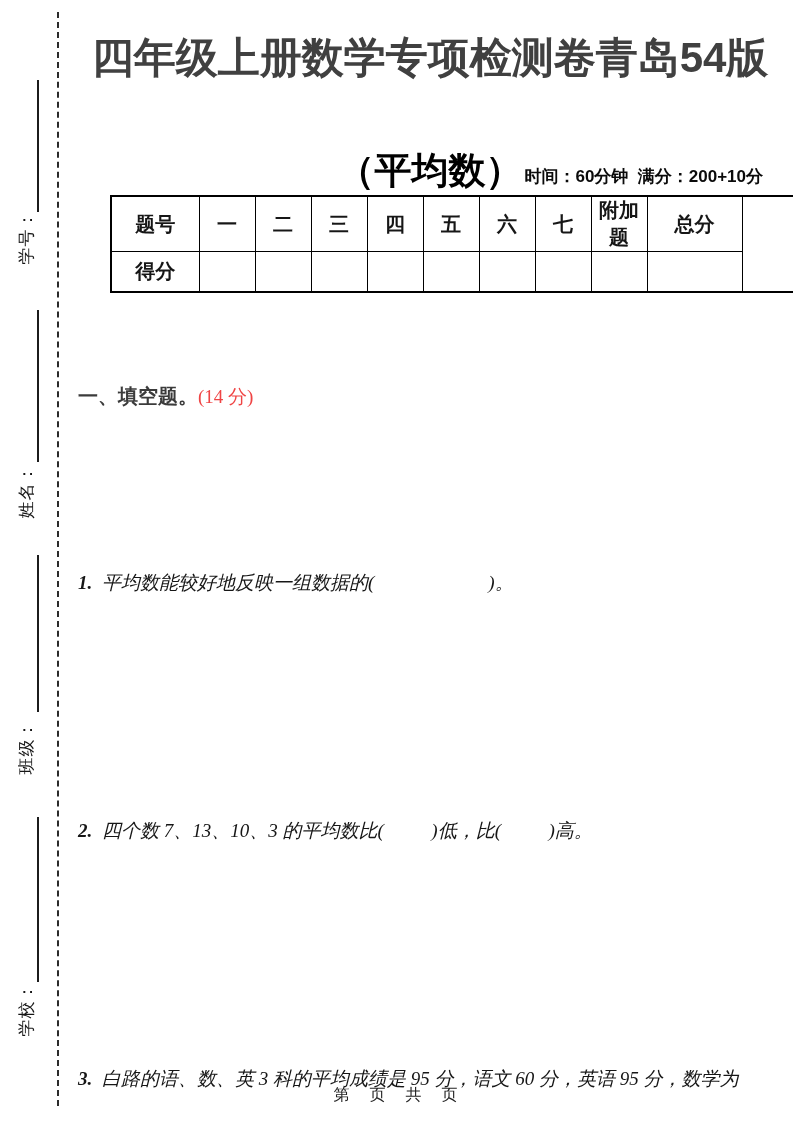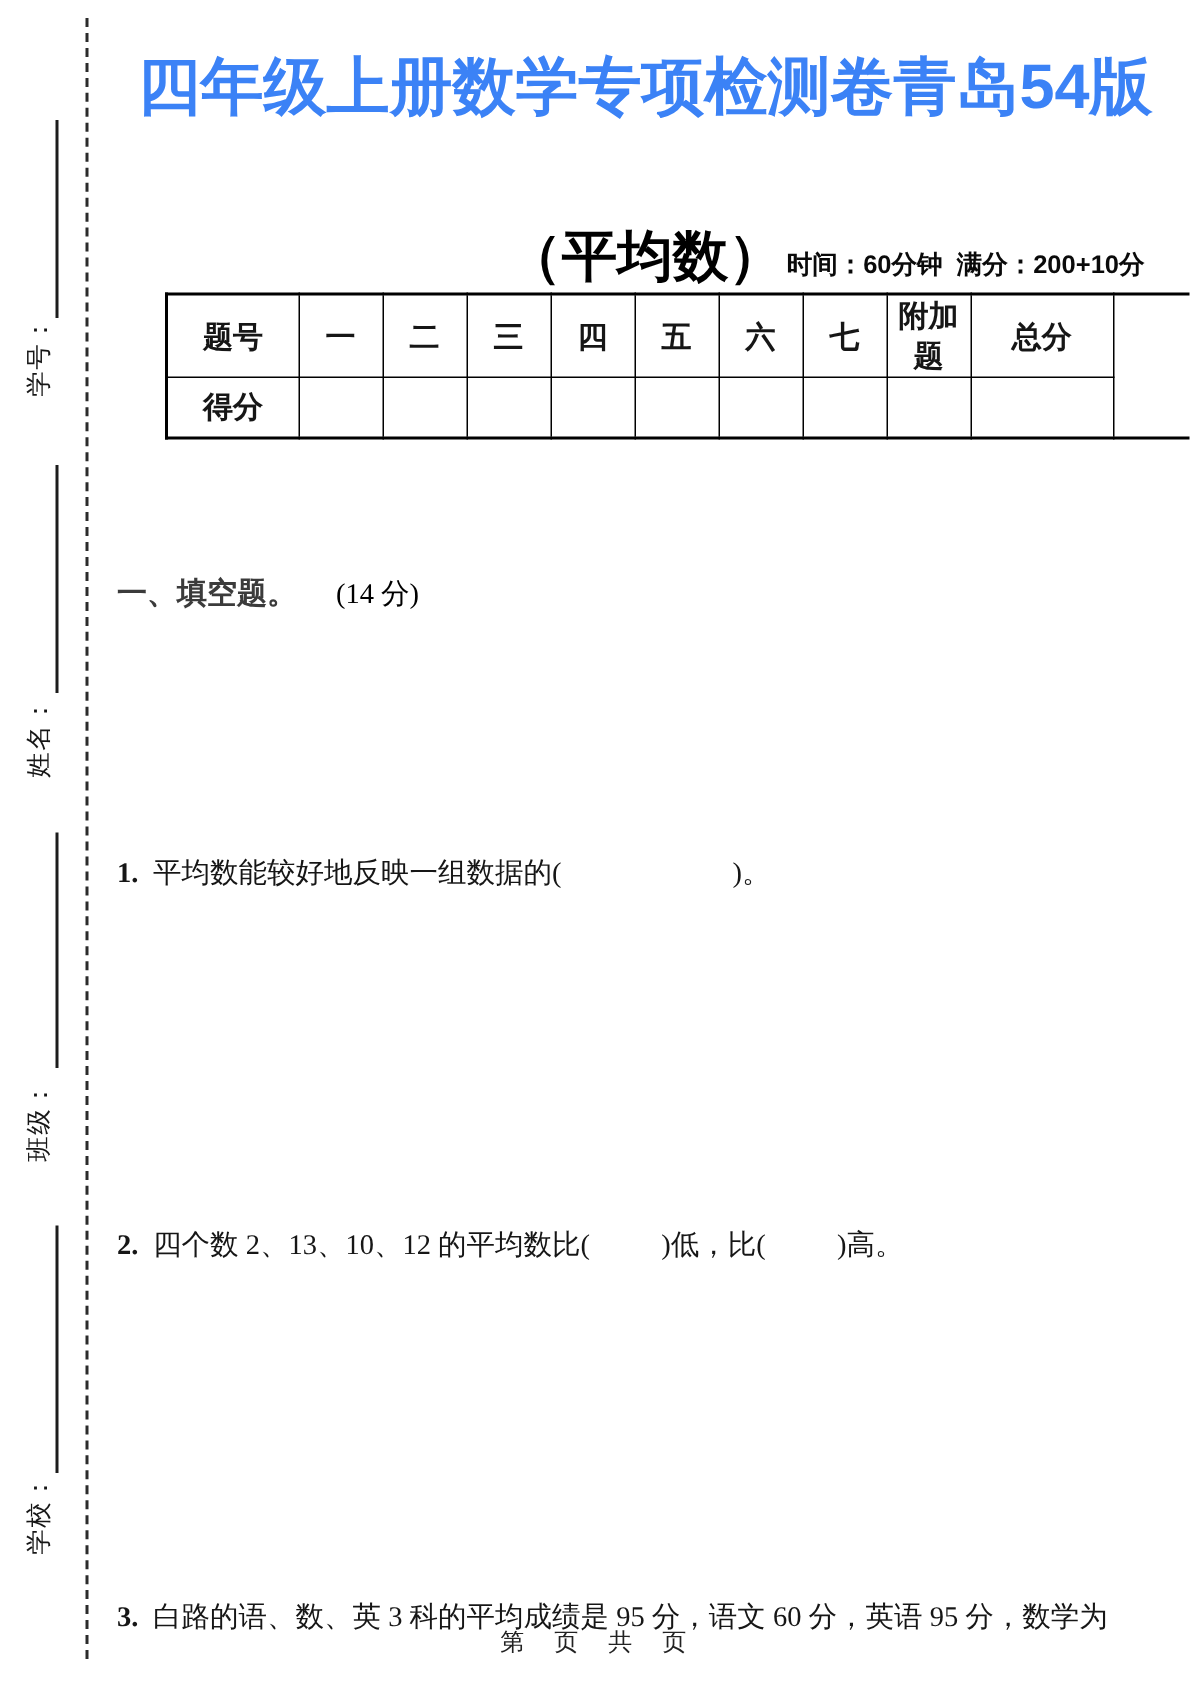--- a/index.html
+++ b/index.html
@@ -29,21 +29,21 @@
     transform:rotate(-90deg); white-space:nowrap;
     font-size:17px; letter-spacing:1px;
     font-family:"Liberation Sans","DejaVu Sans",sans-serif;
   }
   .ml1 { top:182px; } .ml2 { top:436px; } .ml3 { top:692px; } .ml4 { top:954px; }
 
   
   .title {
     position:absolute; left:85px; top:30px; width:690px;
     text-align:center; font-size:42px; font-weight:700; letter-spacing:0px;
-    font-family:"Liberation Sans","DejaVu Sans",sans-serif; color:#3b82f6;
+    font-family:"Liberation Sans","DejaVu Sans",sans-serif; color:#404040;
   }
   .subtitle {
     position:absolute; left:85px; top:98px; width:690px;
     text-align:center; font-size:37px; font-weight:700;
     font-family:"Liberation Sans","DejaVu Sans",sans-serif; color:#000;margin-top:48px;
   }
   .meta {
     position:absolute; left:110px; top:165px; width:653px;
     text-align:right; font-size:17px; font-weight:600;
     font-family:"Liberation Sans","DejaVu Sans",sans-serif; color:#0a0a0a;
@@ -67,24 +67,24 @@
   
   .content {
     position:absolute; left:78px; top:288px; width:694px;
     font-size:19px; line-height:31px; white-space:pre-wrap;
   }
   .sec-h { color:#2e2e2e; }
   .sec-title {
     font-weight:700; font-size:20px;
     font-family:"Liberation Sans","DejaVu Sans",sans-serif; color:#3b3b3b;text-align:right;
   }
-  .sec-pts { color:#000000; font-size:19px;margin-left:26px; }
+  .sec-pts { color:#ef4444; font-size:19px; }
   .qnum { display:inline-block; width:24px; font-weight:700; }
   .q-line { padding-left:24px; text-indent:0; }
-  .q-line.first { padding-left:0; }
+  .q-line.first { padding-left:0;font-style:italic; }
 
   
   .footer {
     position:absolute; left:0; top:1085px; width:793px;
     text-align:center; font-size:16px; color:#222;
     word-spacing:12px; letter-spacing:2px;
   }
 </style>
 </head>
 <body>
@@ -157,21 +157,21 @@
 
 <div class="content">
 
   <div class="sec-h"><span class="sec-title">一、填空题。</span><span class="sec-pts">(14 分)</span></div>
 
   <div class="q">
     <div class="q-line first"><b class="qnum">1.</b><span>平均数能较好地反映一组数据的(                        )。</span></div>
   </div>
 
   <div class="q">
-    <div class="q-line first"><b class="qnum">2.</b><span>四个数 2、13、10、12 的平均数比(          )低，比(          )高。</span></div>
+    <div class="q-line first"><b class="qnum">2.</b><span>四个数 7、13、10、3 的平均数比(          )低，比(          )高。</span></div>
   </div>
 
   <div class="q">
     <div class="q-line first"><b class="qnum">3.</b><span>白路的语、数、英 3 科的平均成绩是 95 分，语文 60 分，英语 95 分，数学为</span></div>
     
   </div>
 
   
 
   

